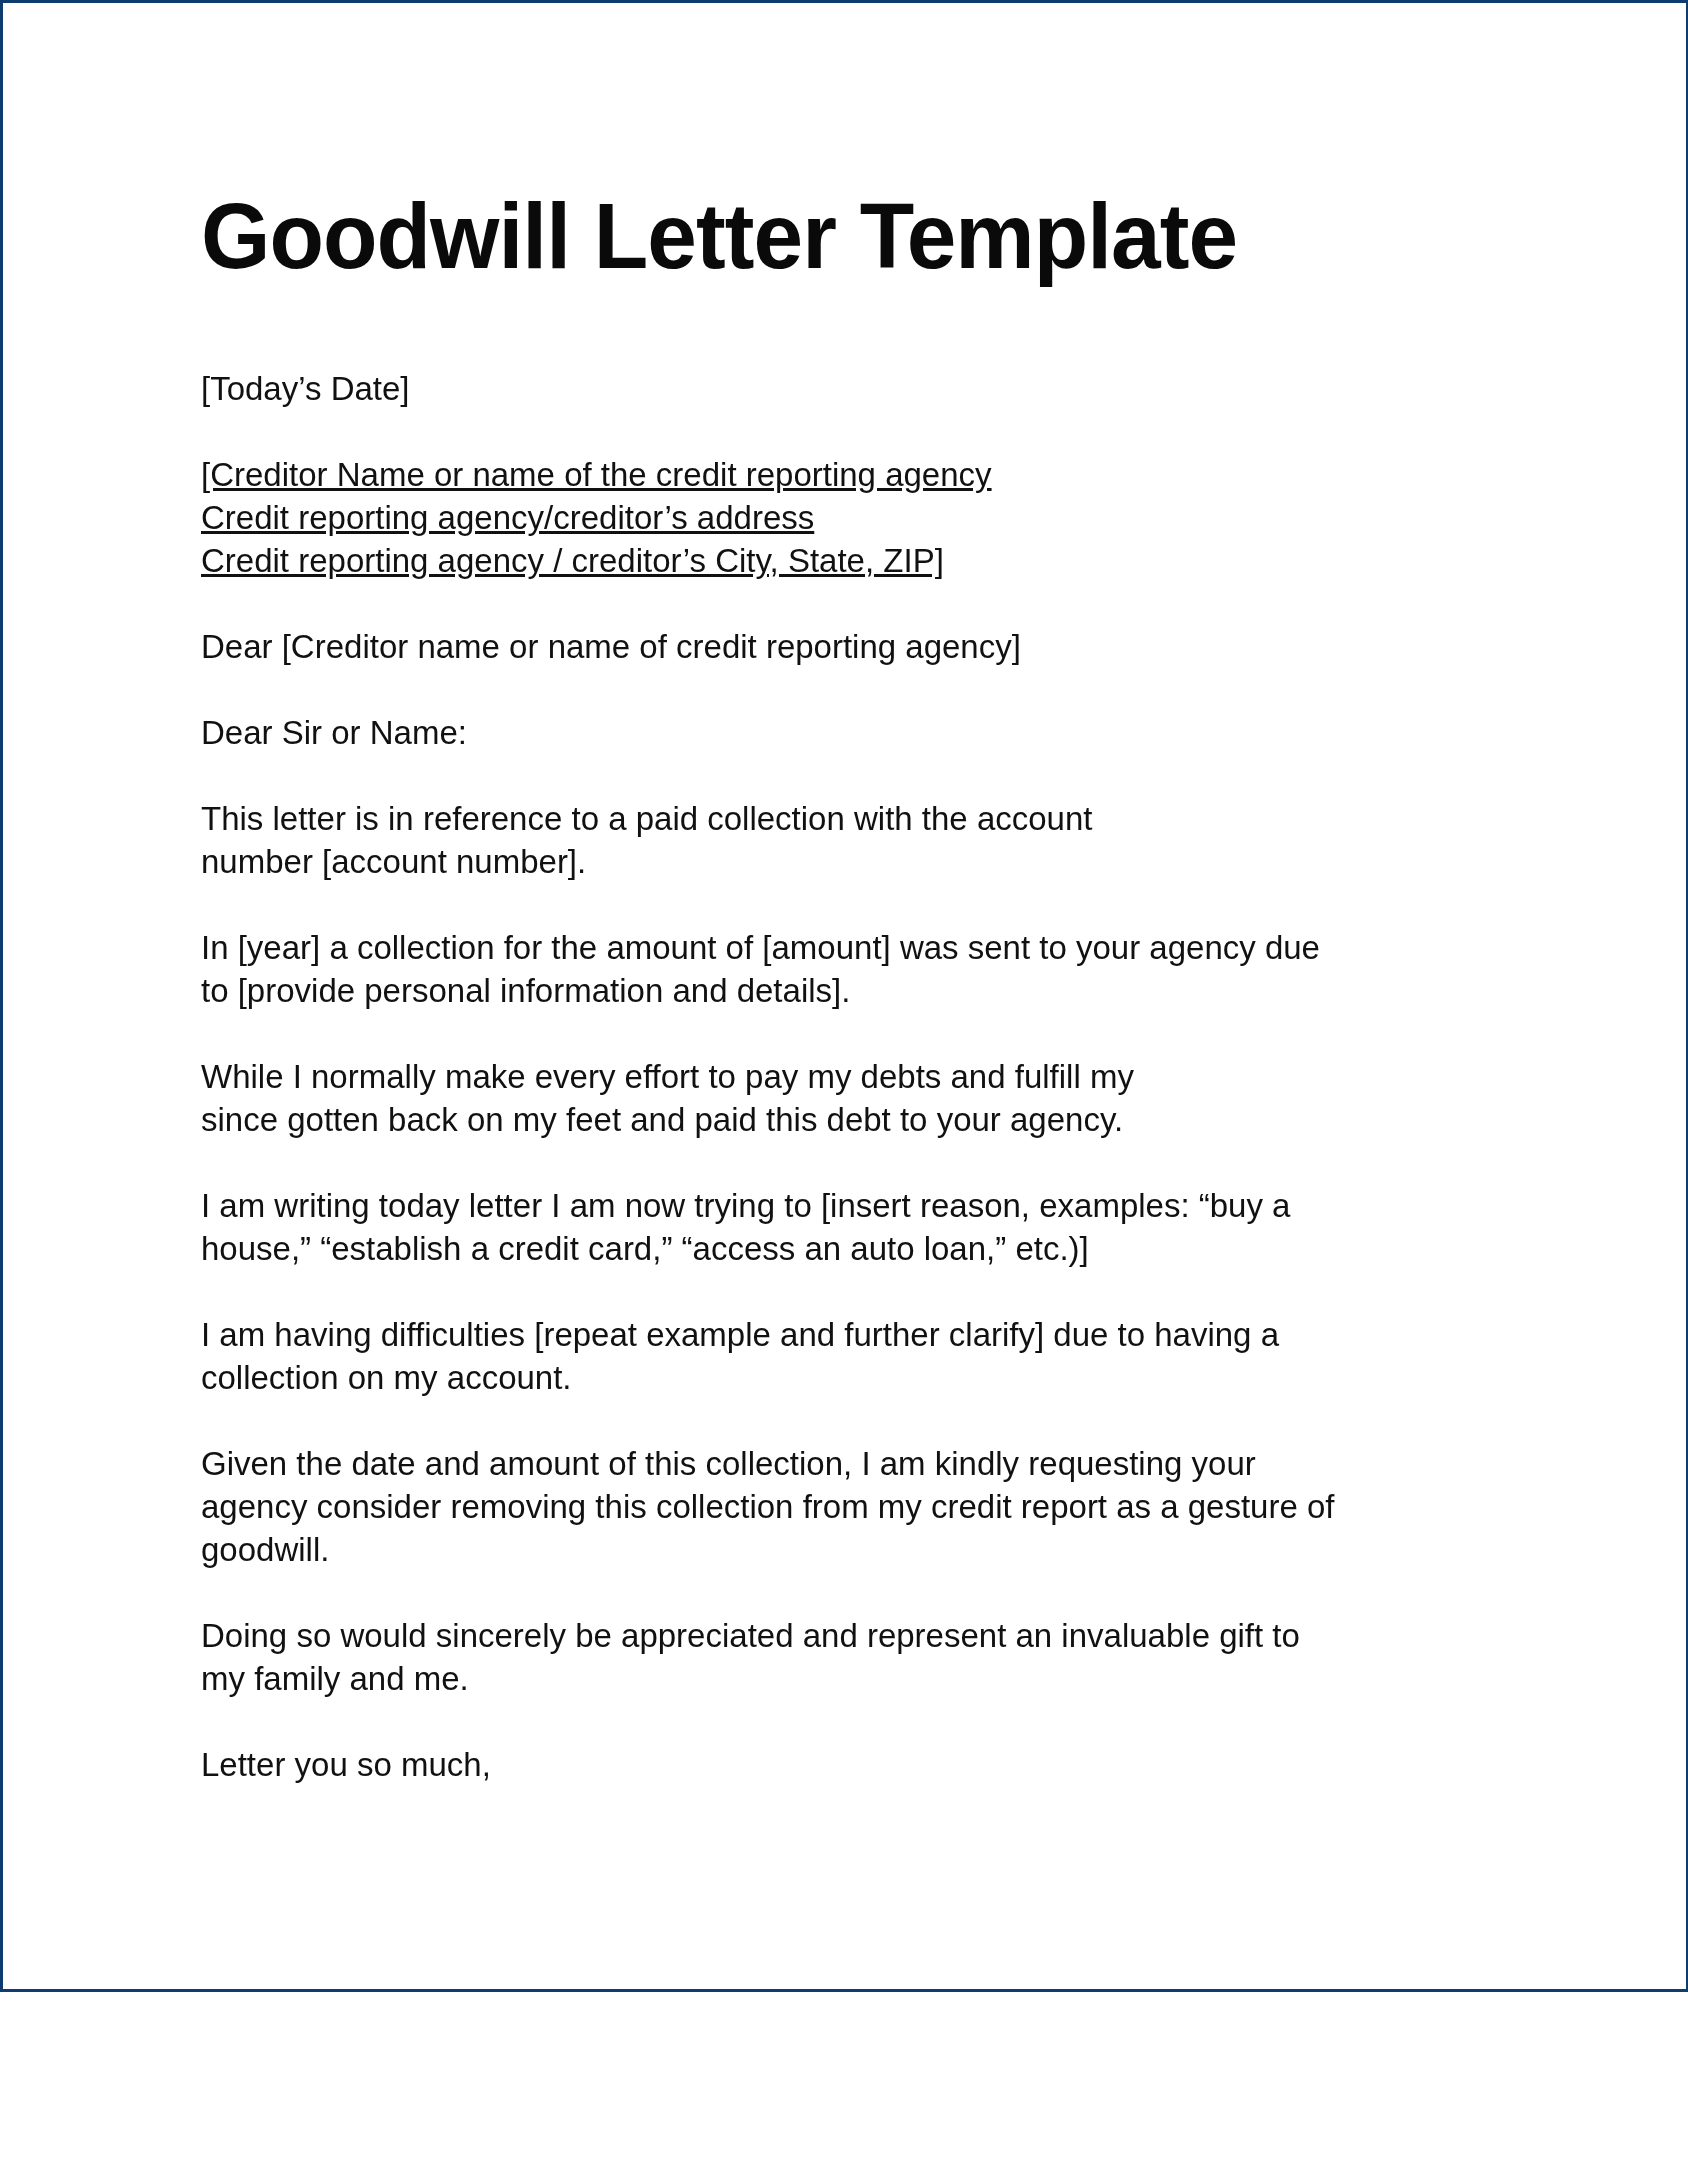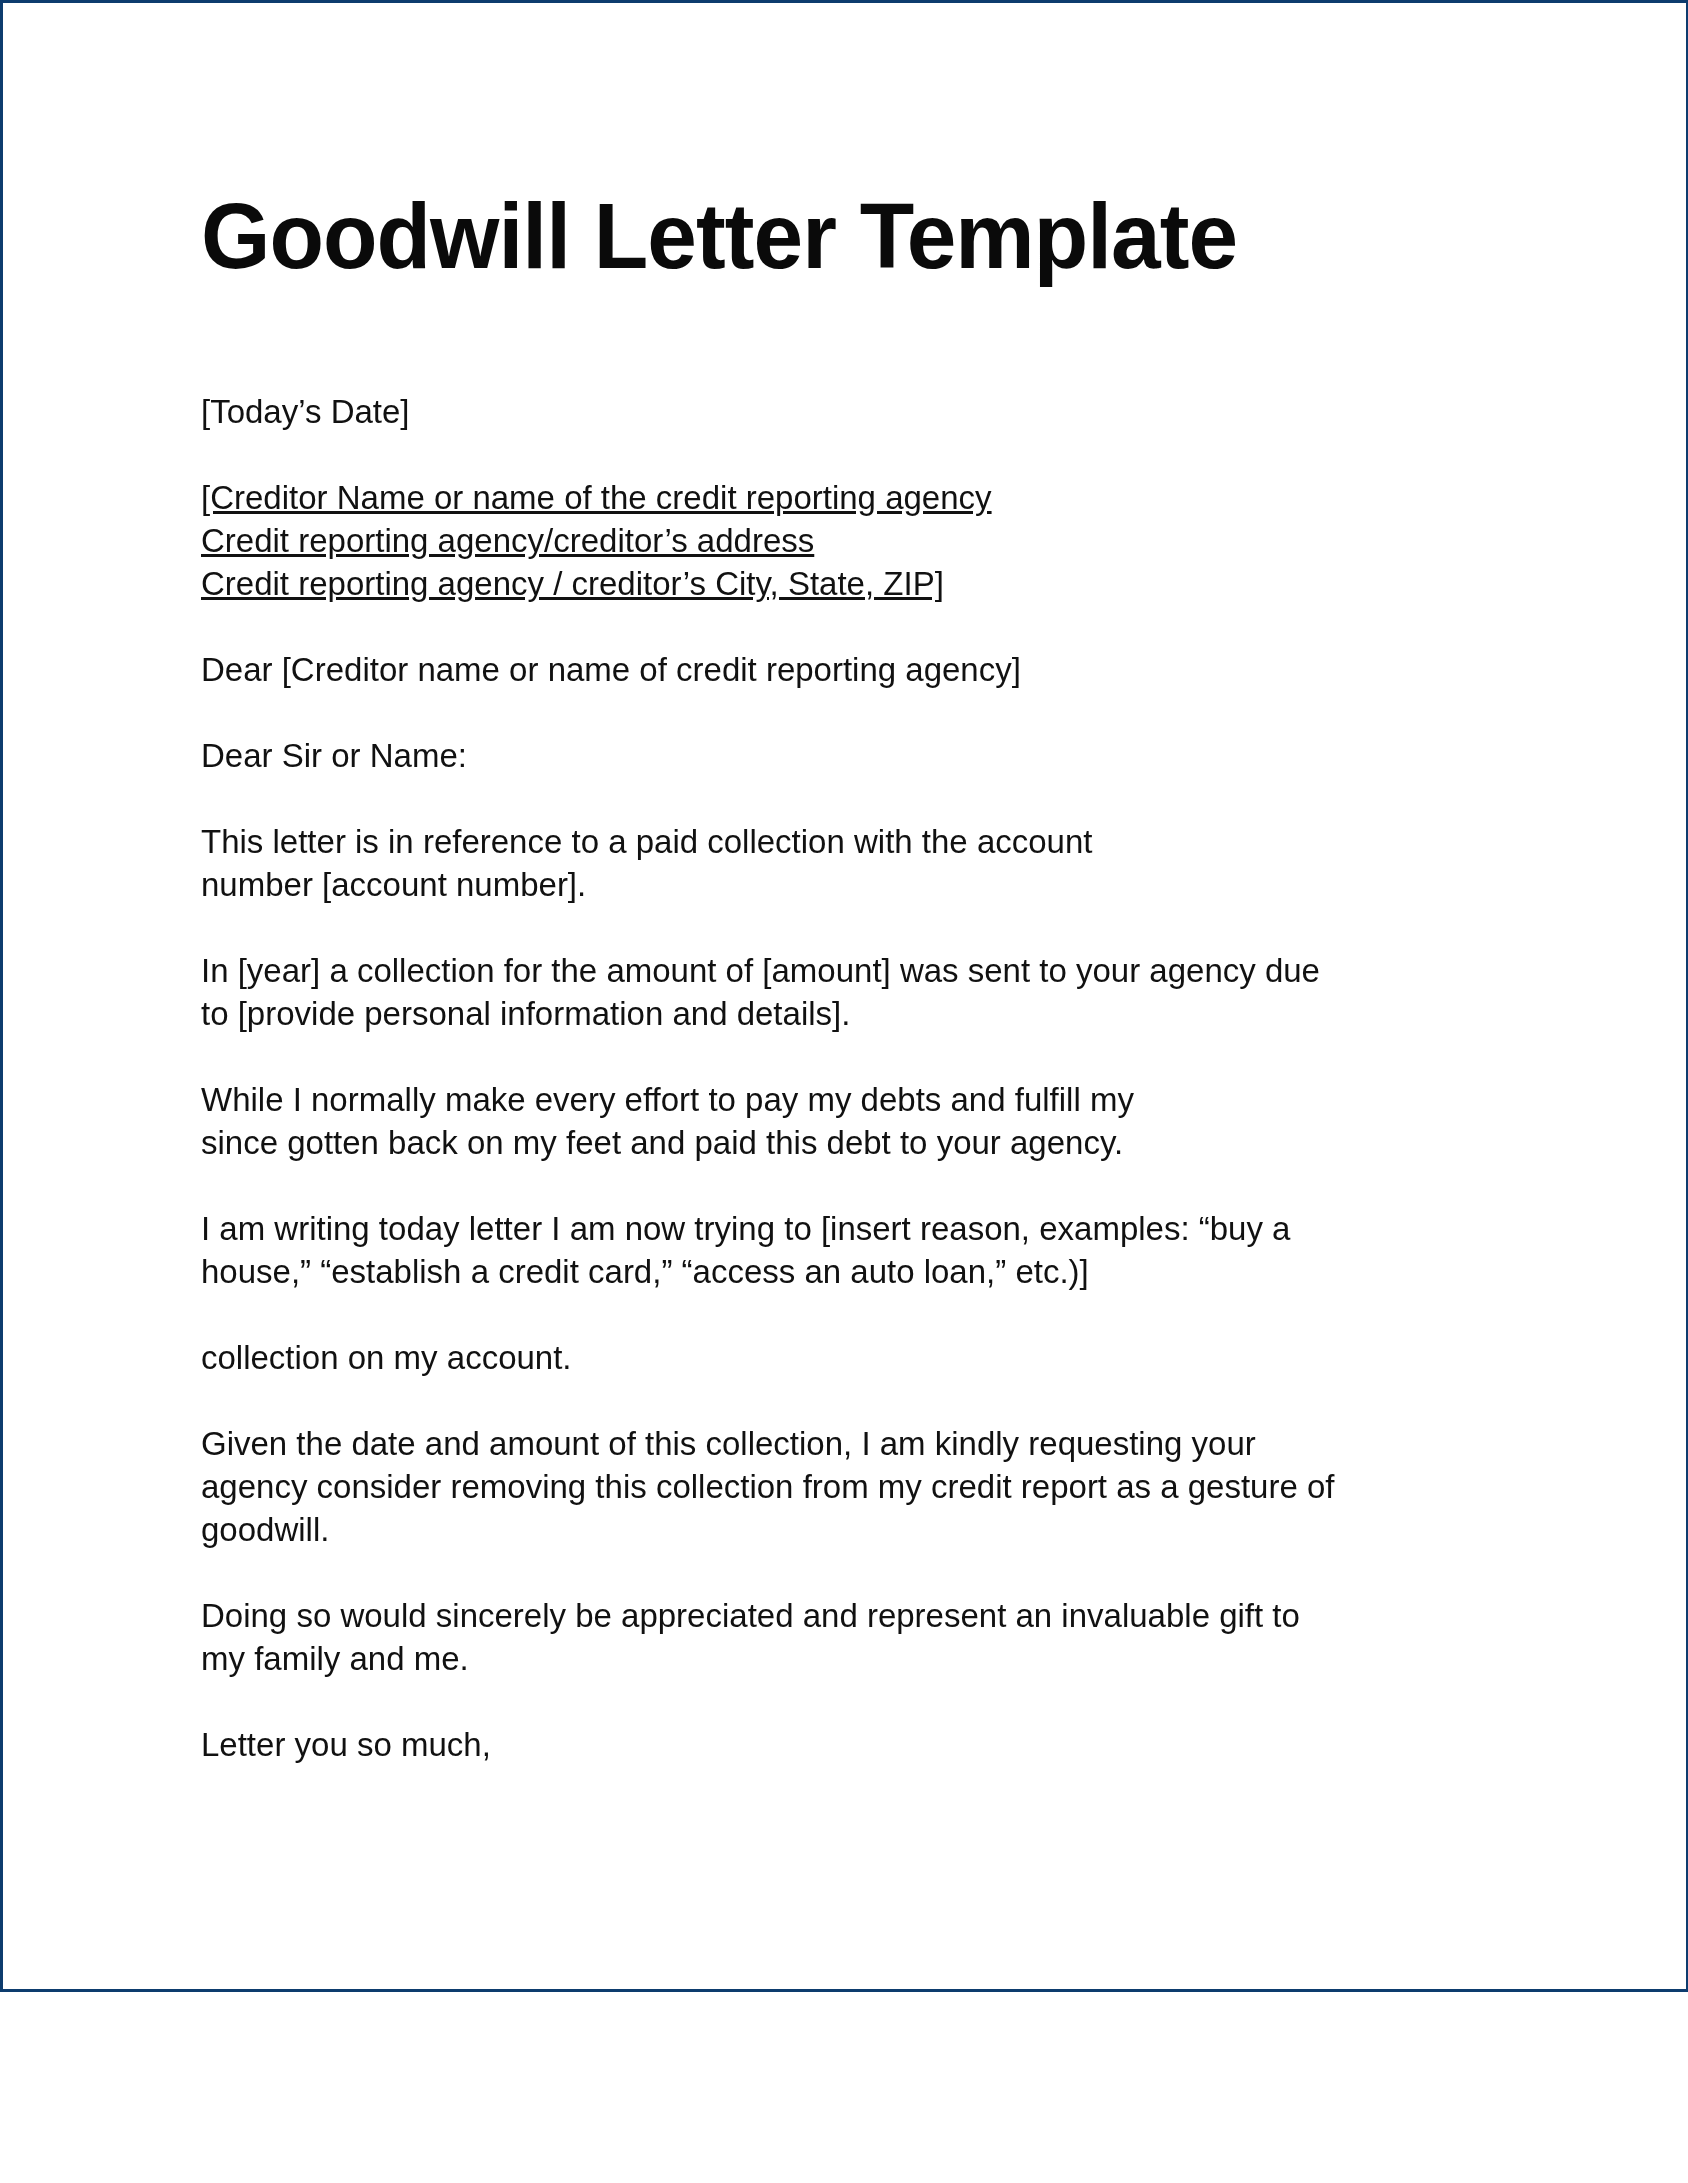--- a/index.html
+++ b/index.html
@@ -32,21 +32,21 @@
     line-height: 99px;
     letter-spacing: -1px;
     color: #0a0a0a;
     margin: 0;
     padding-top: 184px;
     transform: scaleX(0.97);
     transform-origin: left top;
     white-space: nowrap;
   }
   .letter-body {
-    margin-top: 104px;
+    margin-top: 81px;
     color: #111111;
     font-size: 33px;
     line-height: 43px;
   }
   .para {
     margin: 0 0 43px 0;
     max-width: 1282px;
   }
   .para:last-child {
     margin-bottom: 0;
@@ -102,20 +102,21 @@
         <span class="line">While I normally make every effort to pay my debts and fulfill my</span>
         <span class="line">since gotten back on my feet and paid this debt to your agency.</span>
       </p>
 
       <p class="para">
         <span class="line">I am writing today letter I am now trying to [insert reason, examples: “buy a</span>
         <span class="line">house,” “establish a credit card,” “access an auto loan,” etc.)]</span>
       </p>
 
       <p class="para">
+        <span class="line">I am having difficulties [repeat example and further clarify] due to having a</span>
         <span class="line">collection on my account.</span>
       </p>
 
       <p class="para">
         <span class="line">Given the date and amount of this collection, I am kindly requesting your</span>
         <span class="line">agency consider removing this collection from my credit report as a gesture of</span>
         <span class="line">goodwill.</span>
       </p>
 
       <p class="para">

